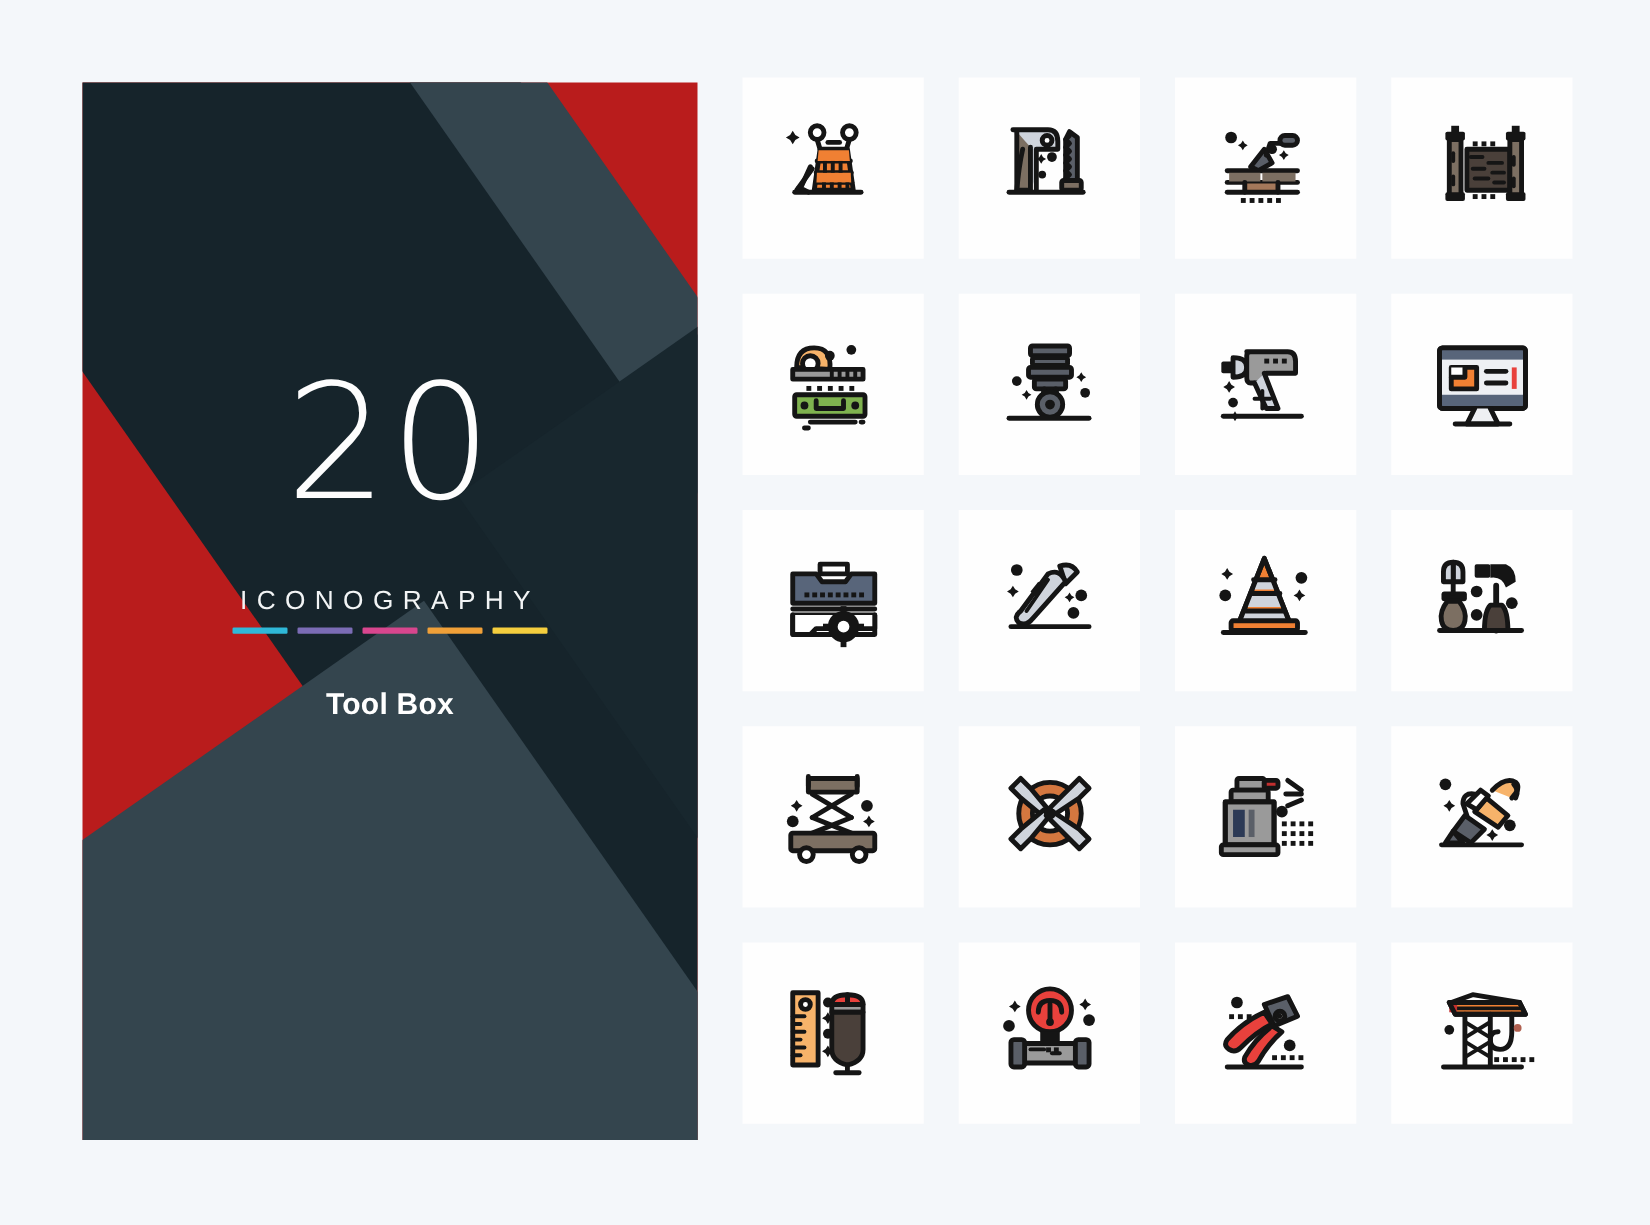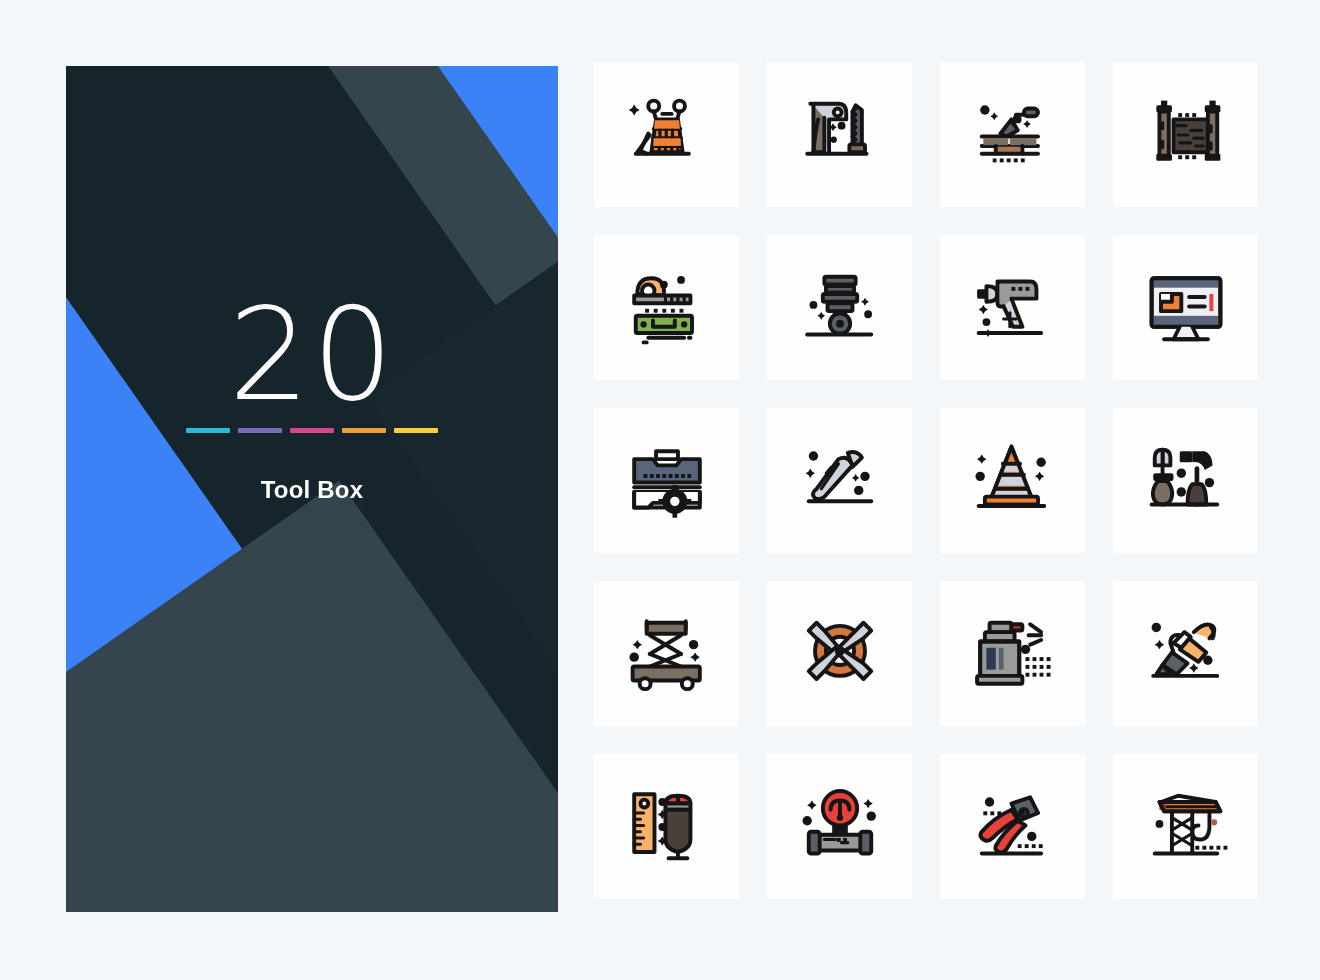--- a/index.html
+++ b/index.html
@@ -9,21 +9,21 @@
     font-family: "Liberation Sans", sans-serif;
     overflow: hidden;
   }
   #root { position: relative; width: 1320px; height: 980px; }
 
   
   .cover {
     position: absolute;
     left: 66px; top: 66px;
     width: 492px; height: 846px;
-    background: #3b82f6;
+    background: #b91c1c;
     overflow: hidden;
   }
   .cover .band {
     position: absolute;
     pointer-events: none;
   }
   
   .cover .band-a {
     left: -260px; top: -140px;
     width: 420px; height: 1400px;
@@ -122,20 +122,21 @@
 <div id="root">
 
   <div class="cover">
     <div class="band band-a"></div>
     <div class="band band-b"></div>
     <div class="band band-c"></div>
     <div class="band band-d"></div>
 
     <div class="cover-inner">
       <div class="cover-count">20</div>
+      <div class="cover-sub">ICONOGRAPHY</div>
       <div class="color-bars">
           <i style="background: rgb(47, 184, 216);"></i>
           <i style="background: rgb(123, 108, 181);"></i>
           <i style="background: rgb(216, 70, 142);"></i>
           <i style="background: rgb(240, 160, 56);"></i>
           <i style="background: rgb(245, 206, 62);"></i>
         </div>
       <div class="cover-title">Tool Box</div>
     </div>
   </div>

